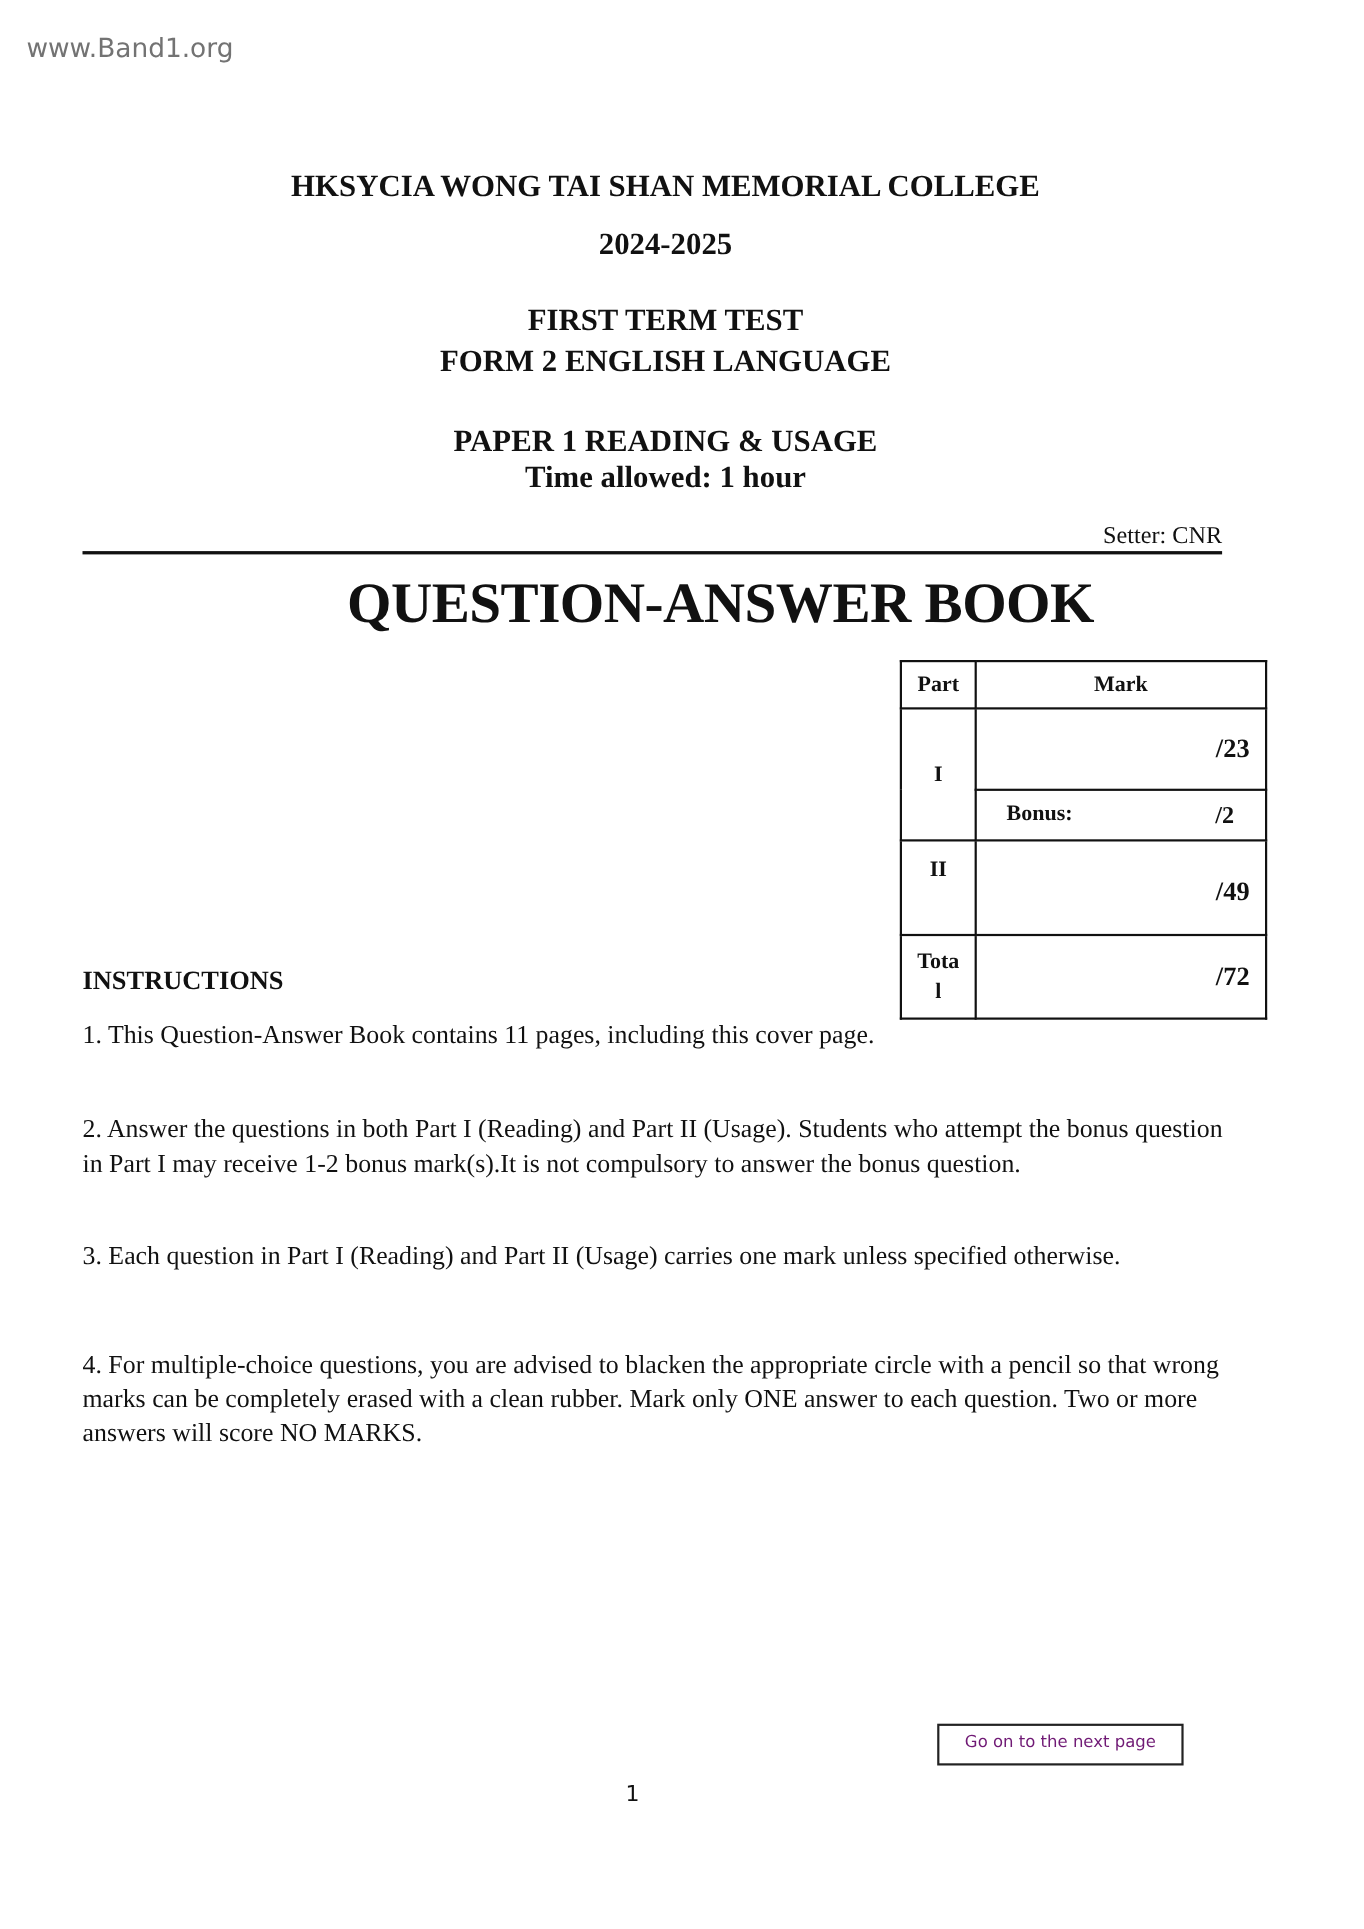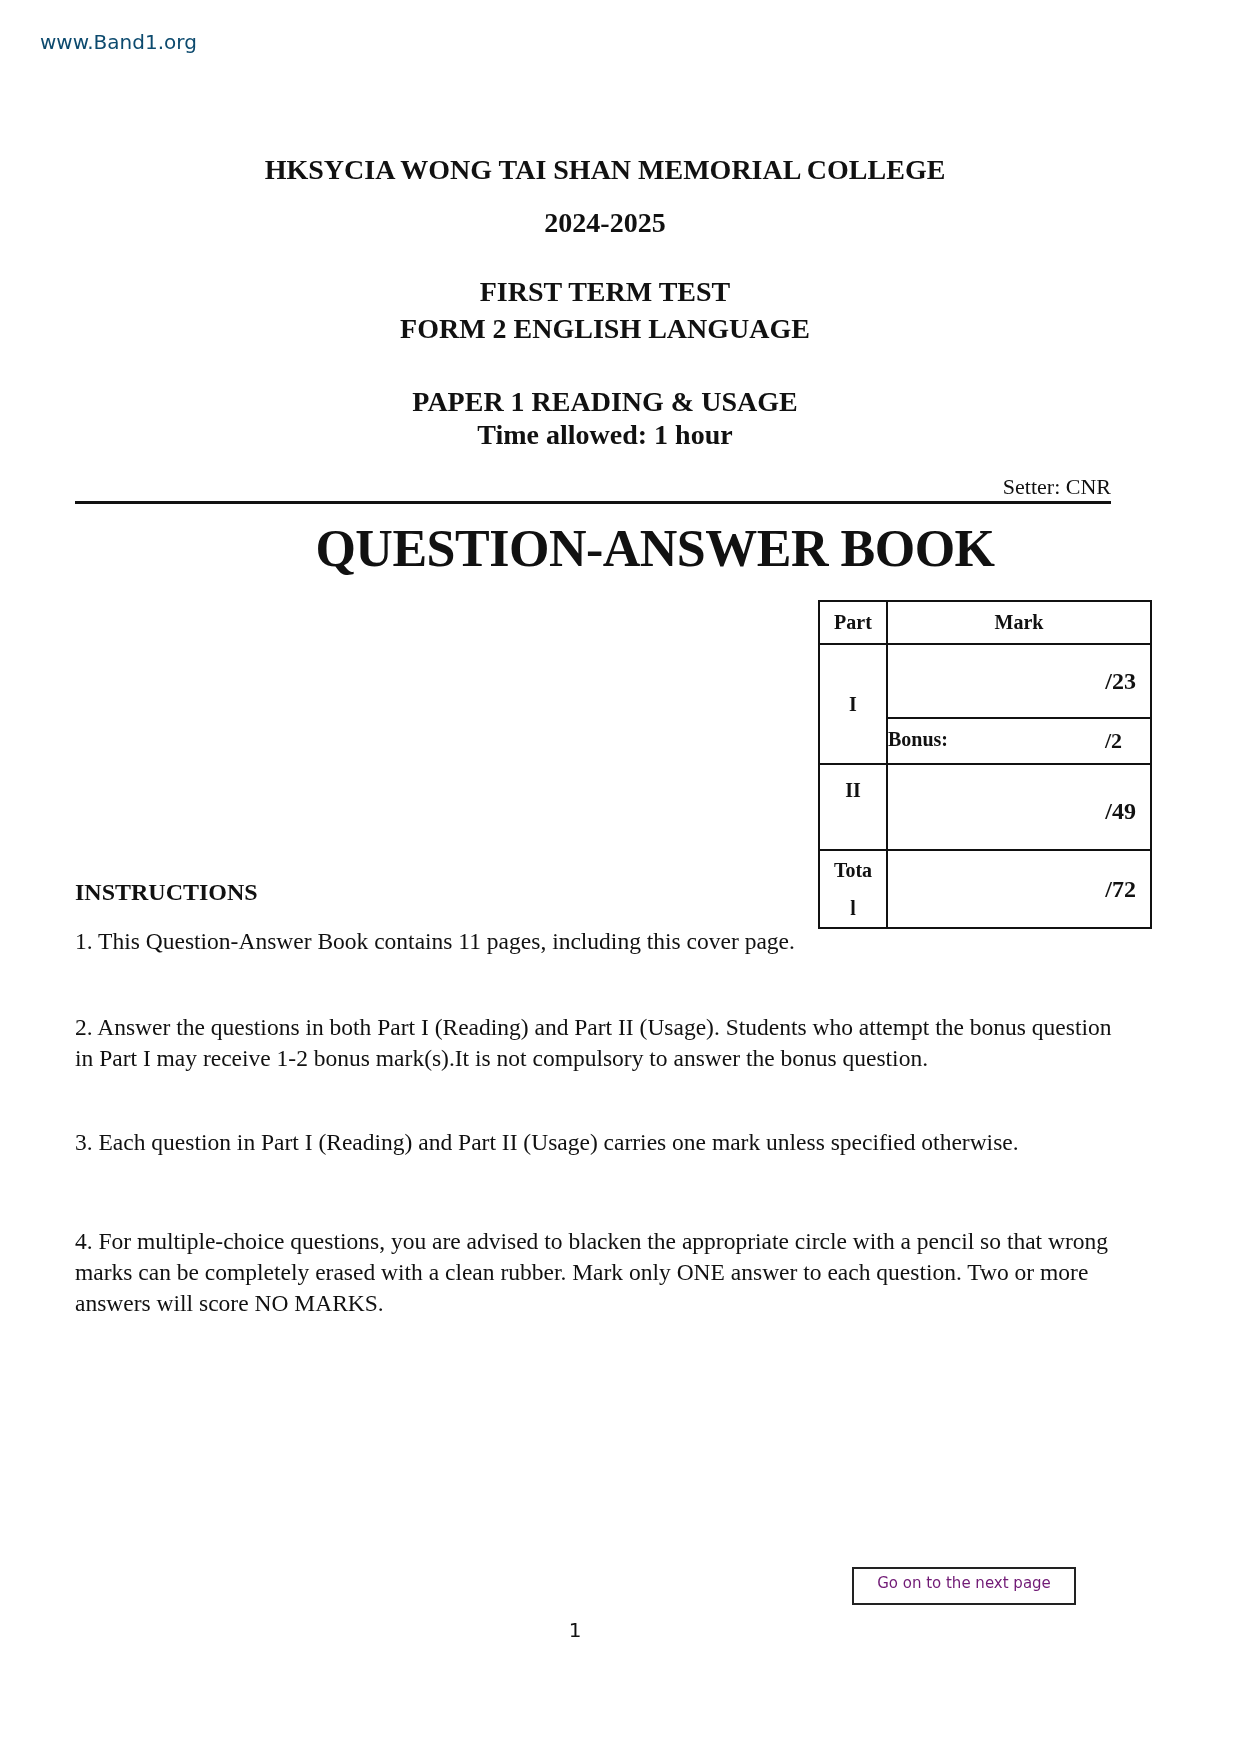--- a/index.html
+++ b/index.html
@@ -1,21 +1,21 @@
 <!DOCTYPE html>
 <html><head>
 <meta charset="utf-8">
 <style>
   html, body { margin: 0; padding: 0; background: #ffffff; }
   body { width: 1240px; height: 1754px; position: relative; overflow: hidden; color: #111; }
   .abs { position: absolute; }
   .sans { font-family: "DejaVu Sans", sans-serif; }
   .serif { font-family: "Liberation Serif", "DejaVu Serif", serif; }
 
-  #watermark { left: 40px; top: 30px; font-size: 20px; color: #0c4a6e; }
+  #watermark { left: 24px; top: 30px; font-size: 24px; color: #737373; }
 
   .hdr { left: 0; width: 1210px; text-align: center; font-weight: bold; font-size: 28px; }
   #hdr-school { top: 154px; }
   #hdr-year   { top: 207px; }
   #hdr-test   { top: 276px; }
   #hdr-form   { top: 313px; }
   #hdr-paper  { top: 366px; margin-top: 20px; }
   #hdr-time   { top: 419px; }
 
   #setter { right: 129px; top: 474px; font-size: 22px; }
@@ -24,21 +24,21 @@
 
   #info { left: 75px; top: 645px; font-size: 24px; line-height: 47px; }
   .blank { display: inline-block; border-bottom: 1.5px solid #111; height: 22px; vertical-align: baseline; }
   .gap { display: inline-block; }
 
   #marks-table { left: 818px; top: 600px; border-collapse: collapse; font-weight: bold; }
   #marks-table td, #marks-table th { border: 2.5px solid #111; padding: 0; }
   #marks-table th { font-size: 20px; height: 41px; }
   .part-cell { width: 66px; text-align: center; font-size: 20px; vertical-align: middle; }
   .mark-cell { width: 248px; font-size: 24px; text-align: right; padding-right: 14px !important; }
-  .bonus-inner { display: flex; justify-content: space-between; font-size: 20px; padding: 0 28px 0 0; }
+  .bonus-inner { display: flex; justify-content: space-between; font-size: 20px; padding: 0 28px 0 27px; }
 
   #instr-title { left: 75px; top: 879px; font-size: 24px; font-weight: bold; }
   .instr { left: 75px; width: 1060px; font-size: 23.5px; line-height: 31px; }
   #instr-1 { top: 926px; }
   #instr-2 { top: 1012px; }
   #instr-3 { top: 1127px; }
   #instr-4 { top: 1226px; }
 
   #next-page { left: 852px; top: 1567px; width: 224px; height: 38px; border: 2px solid #222;
     font-size: 15px; color: #701a75; text-align: center; line-height: 28px; box-sizing: border-box; }
@@ -80,21 +80,21 @@
         <span>Bonus:</span>
         <span style="font-size:22px;">/2</span>
       </div>
     </td>
   </tr>
   <tr>
     <td class="part-cell" style="height:70px; vertical-align:top; padding-top:14px !important;">II</td>
     <td class="mark-cell" style="vertical-align:middle; padding-top:8px !important;">/49</td>
   </tr>
   <tr>
-    <td class="part-cell" style="height:74px; white-space:pre-line; line-height:38px;margin-left:20px;">Tota
+    <td class="part-cell" style="height:74px; white-space:pre-line; line-height:27px;margin-left:20px;">Tota
 l</td>
     <td class="mark-cell" style="vertical-align:middle;">/72</td>
   </tr>
 </tbody>
   </table>
 
 <div id="instr-title" class="abs serif">INSTRUCTIONS</div>
 <div id="instr-1" class="abs instr serif">1. This Question-Answer Book contains 11 pages, including this cover page.</div>
 <div id="instr-2" class="abs instr serif">2.  Answer the questions in both Part I (Reading) and Part II (Usage). Students who attempt the bonus question in Part I may receive 1-2 bonus mark(s).It is not compulsory to answer the bonus question.</div>
 <div id="instr-3" class="abs instr serif">3.  Each question in Part I (Reading) and Part II (Usage) carries one mark unless specified otherwise.</div>

